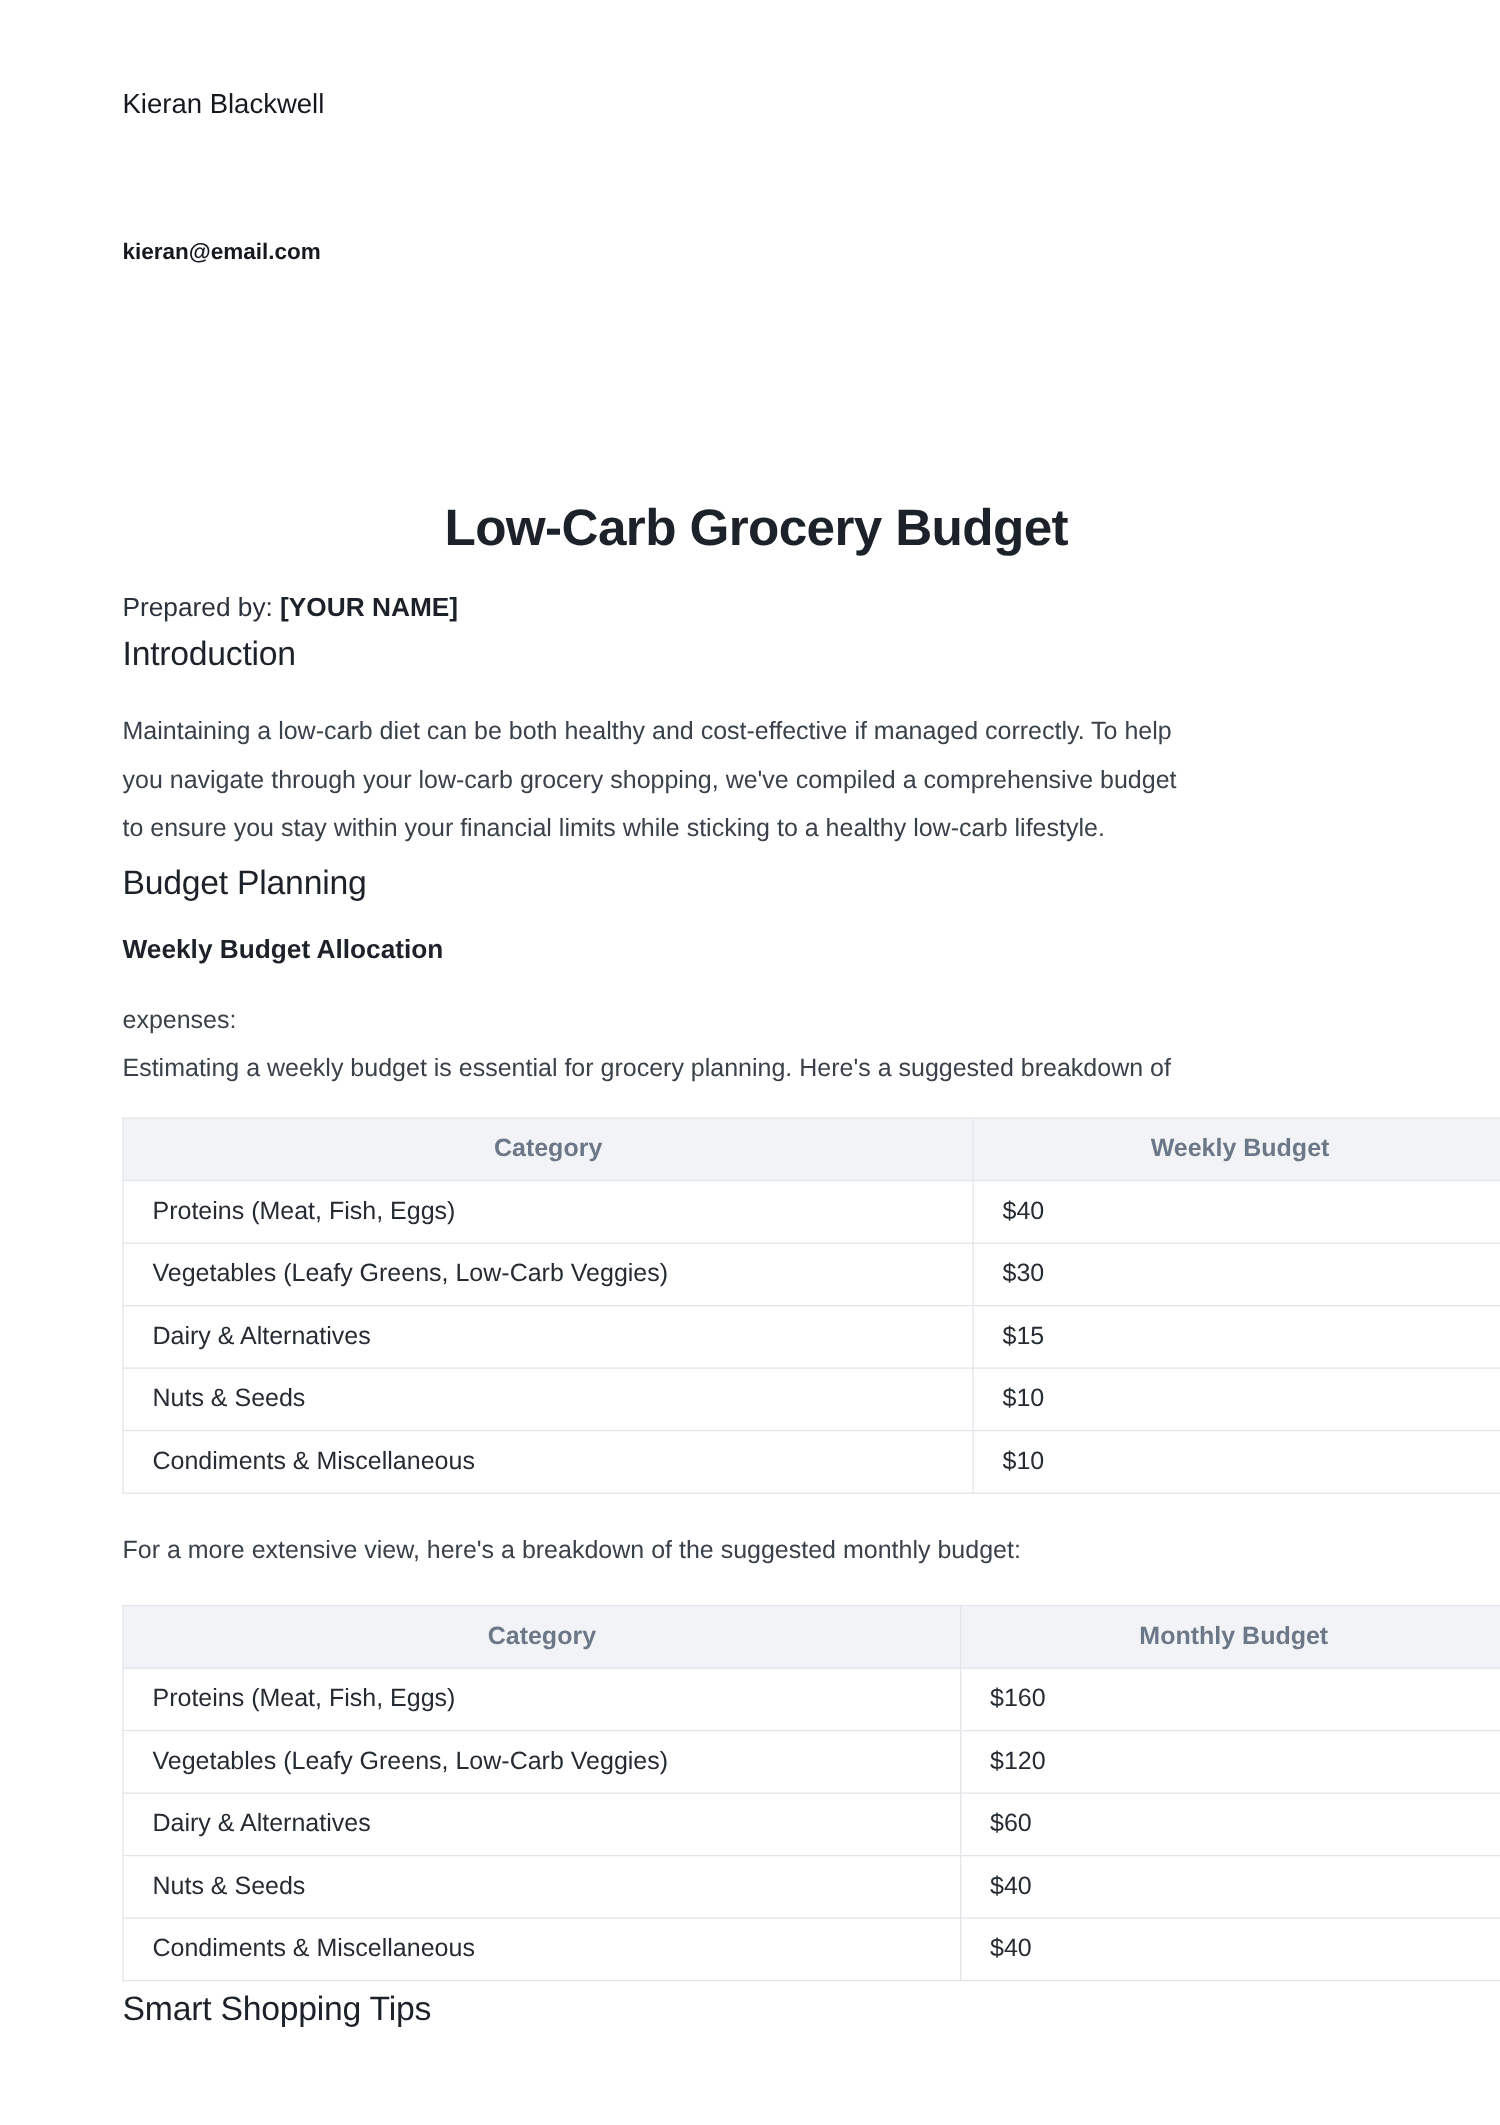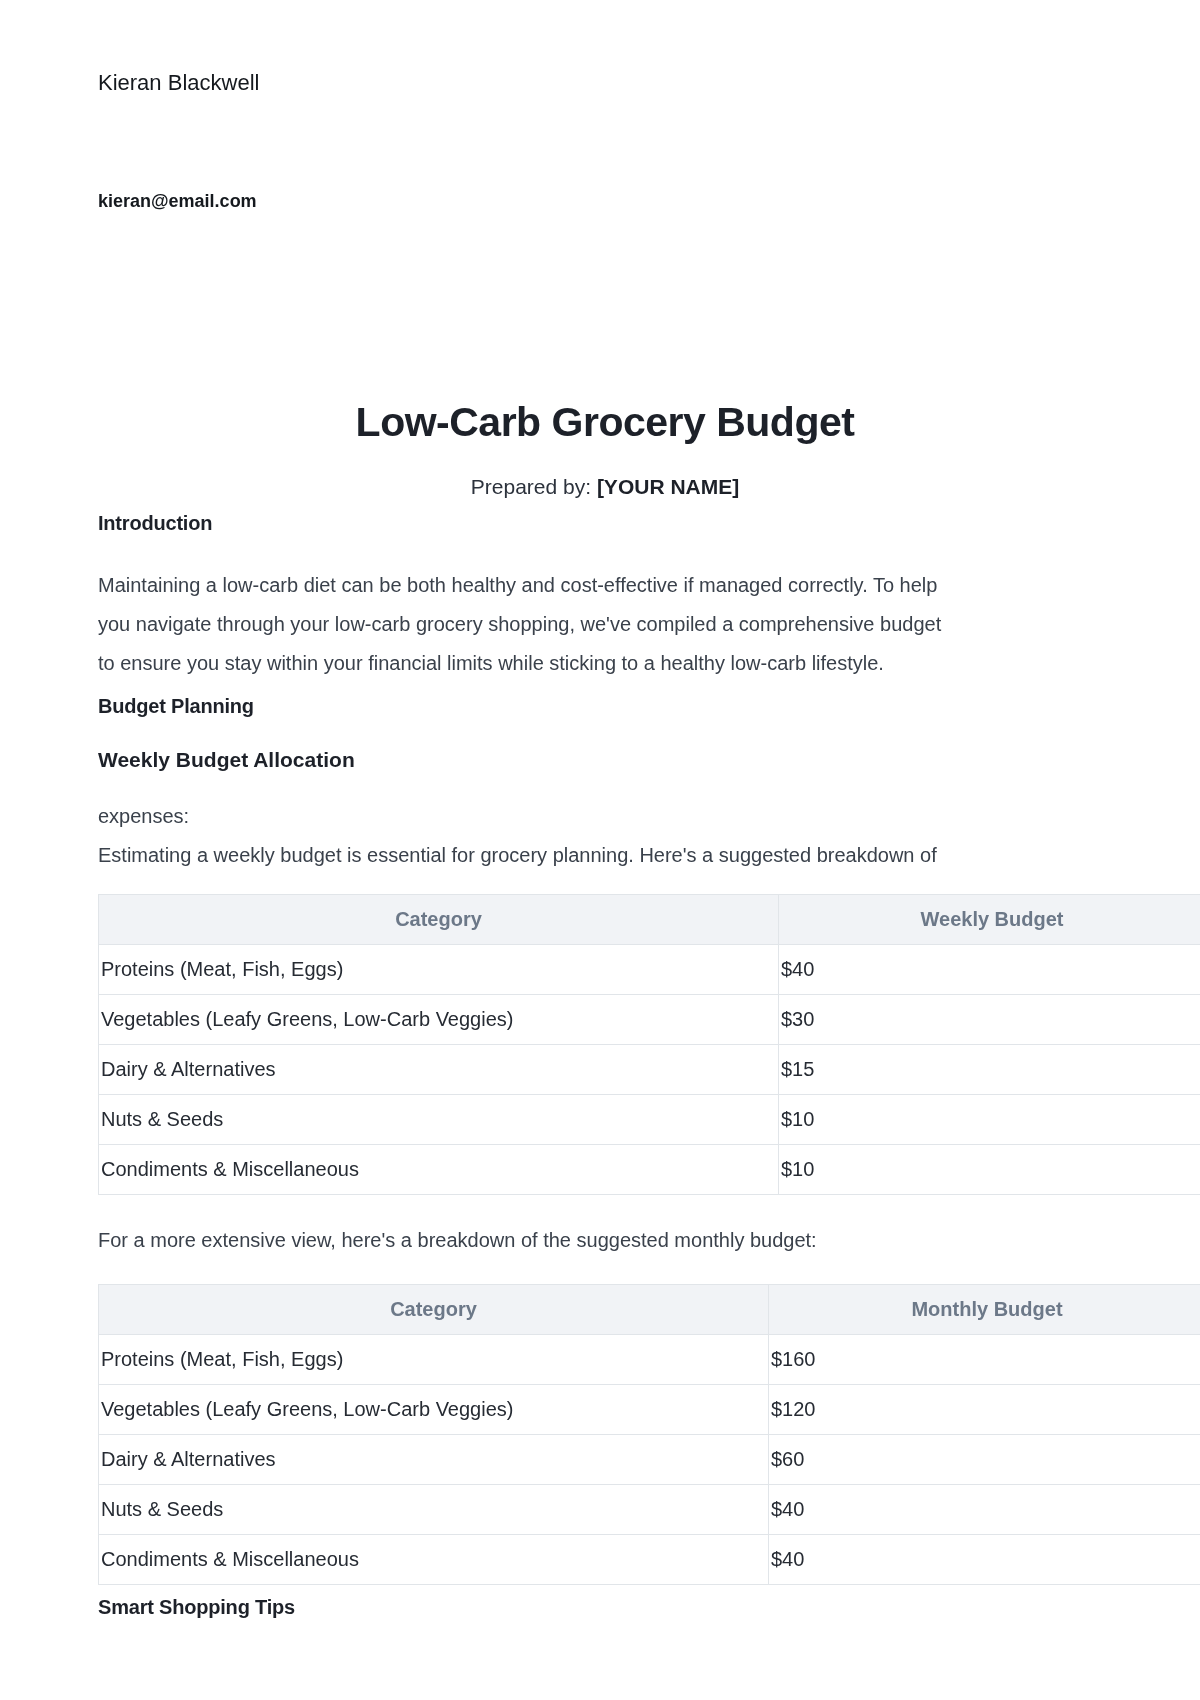--- a/index.html
+++ b/index.html
@@ -36,28 +36,27 @@
     line-height: 48px;
     font-weight: 700;
     letter-spacing: -0.5px;
     text-align: center;
     color: #1d2129;
   }
   .prepared {
     margin-top: 28px;
     font-size: 21px;
     line-height: 26px;
-    text-align: center;
     color: #2c323c;
   }
   .prepared-name { font-weight: 700; color: #1d2129; }
   h2.section-heading {
-    font-size: 20px;
+    font-size: 27px;
     line-height: 33px;
-    font-weight: 700;
+    font-weight: 400;
     letter-spacing: -0.2px;
     color: #1d2129;
   }
   h3.sub-heading {
     font-size: 21px;
     line-height: 26px;
     font-weight: 700;
     color: #1d2129;
   }
   .h2-introduction { margin-top: 7px; }
@@ -85,21 +84,21 @@
     font-weight: 700;
     font-size: 20px;
     height: 50px;
     text-align: center;
     border: 1px solid #e1e5e9;
   }
   table.budget-table td {
     font-size: 20px;
     color: #262b33;
     height: 50px;
-    padding-left: 2px;
+    padding-left: 23px;
     text-align: left;
     vertical-align: middle;
     border: 1px solid #e1e5e9;
     background: #ffffff;
   }
 </style>
 </head>
 <body>
 
 <div class="page">

